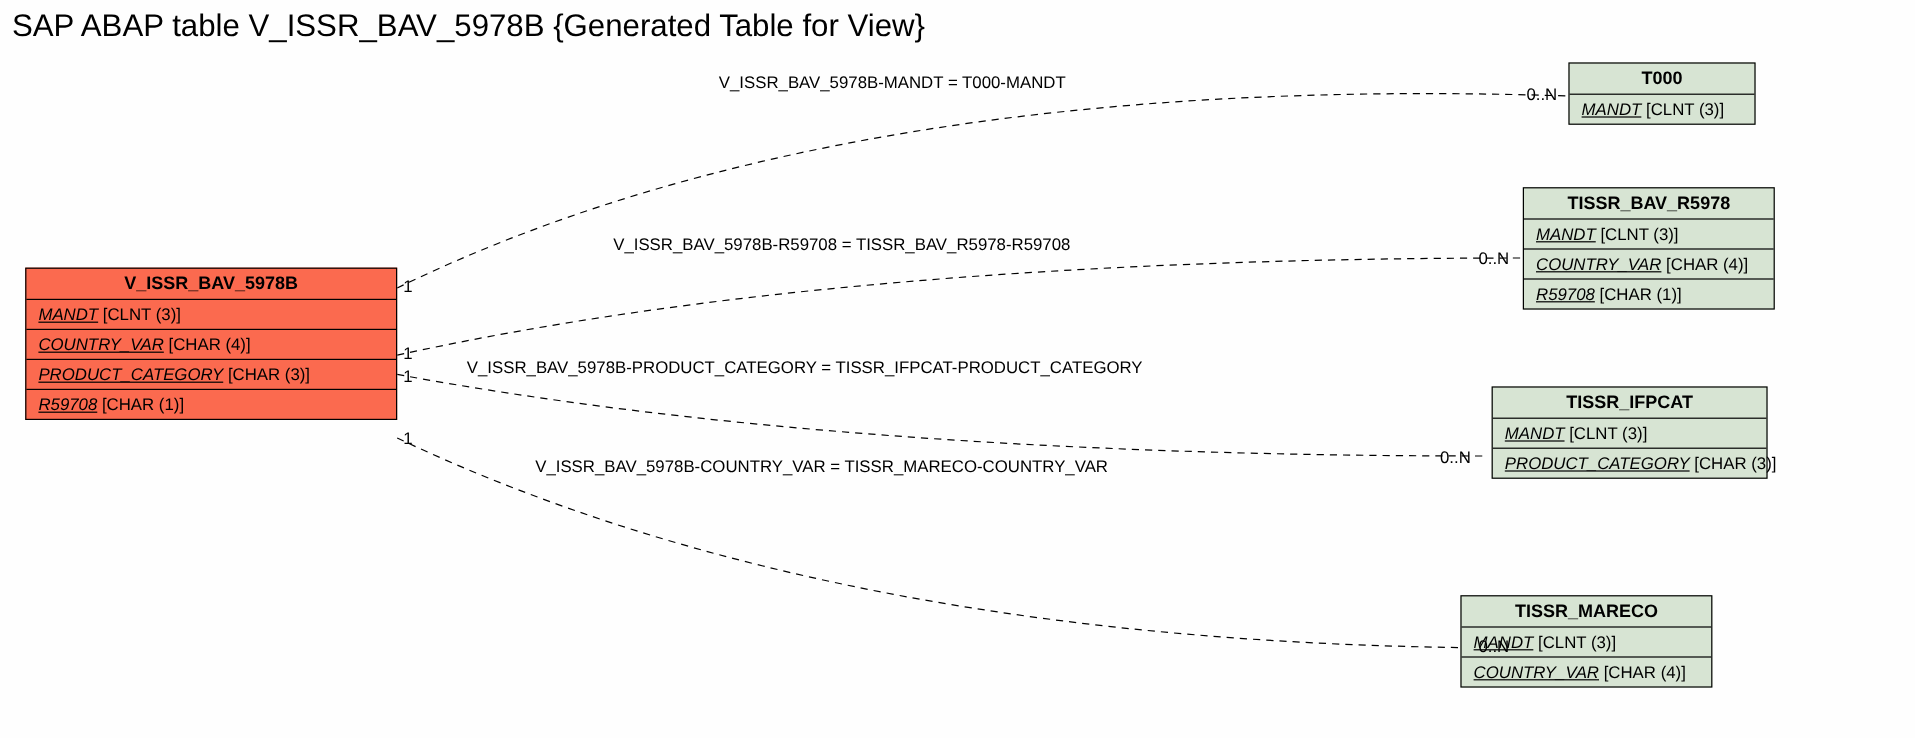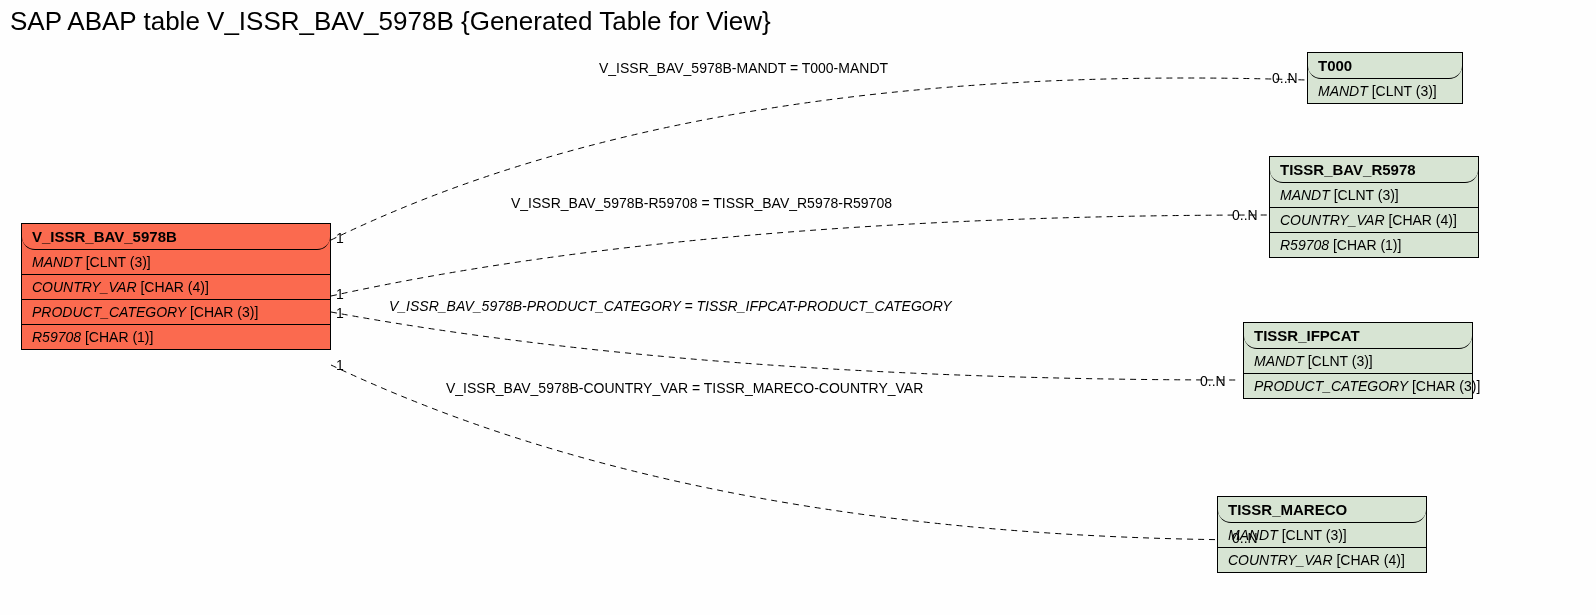--- a/index.html
+++ b/index.html
@@ -23,33 +23,33 @@
   .entity {
     position: absolute;
     border: 1px solid #000;
     background: #d7e4d3;
   }
   .entity.main {
     background: #fb6a4f;
   }
   .entity .hdr {
     font-weight: bold;
+    text-align: center;
     padding: 4px 10px;
     border-bottom: 1px solid #000;
     font-size: 15px;
-    border-radius: 13px;
   }
   .entity .row {
     padding: 4px 10px;
     border-bottom: 1px solid #000;
     font-size: 14px;
     white-space: nowrap;
   }
   .entity .row:last-child { border-bottom: none; }
-  .fld { font-style: italic; }
+  .fld { font-style: italic; text-decoration: underline; }
   .typ { font-style: normal; }
   svg.lines {
     position: absolute;
     top: 0; left: 0;
     width: 1596px; height: 615px;
     pointer-events: none;
   }
   .rel-label, .card {
     position: absolute;
     font-size: 14px;
@@ -95,21 +95,21 @@
 </div>
 
 <div class="entity" style="left:1217px; top:496px; width:210px;">
   <div class="hdr">TISSR_MARECO</div>
   <div class="row"><span class="fld">MANDT</span> <span class="typ">[CLNT (3)]</span></div>
   <div class="row"><span class="fld">COUNTRY_VAR</span> <span class="typ">[CHAR (4)]</span></div>
 </div>
 
 <div class="rel-label" style="left:599px; top:60px;">V_ISSR_BAV_5978B-MANDT = T000-MANDT</div>
 <div class="rel-label" style="left:511px; top:195px;">V_ISSR_BAV_5978B-R59708 = TISSR_BAV_R5978-R59708</div>
-<div class="rel-label" style="left:389px; top:298px;font-style:italic;">V_ISSR_BAV_5978B-PRODUCT_CATEGORY = TISSR_IFPCAT-PRODUCT_CATEGORY</div>
+<div class="rel-label" style="left:389px; top:298px;">V_ISSR_BAV_5978B-PRODUCT_CATEGORY = TISSR_IFPCAT-PRODUCT_CATEGORY</div>
 <div class="rel-label" style="left:446px; top:380px;">V_ISSR_BAV_5978B-COUNTRY_VAR = TISSR_MARECO-COUNTRY_VAR</div>
 
 <div class="card" style="left:336px; top:230px;">1</div>
 <div class="card" style="left:336px; top:286px;">1</div>
 <div class="card" style="left:336px; top:305px;">1</div>
 <div class="card" style="left:336px; top:357px;">1</div>
 
 <div class="card" style="left:1272px; top:70px;">0..N</div>
 <div class="card" style="left:1232px; top:207px;">0..N</div>
 <div class="card" style="left:1200px; top:373px;">0..N</div>

